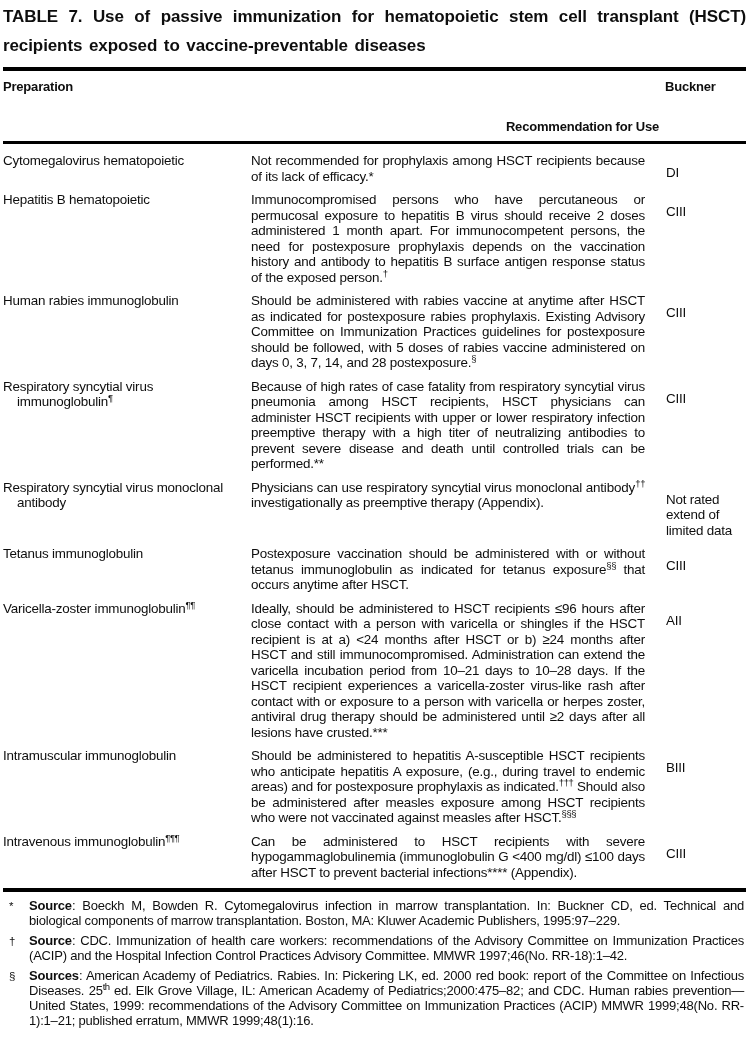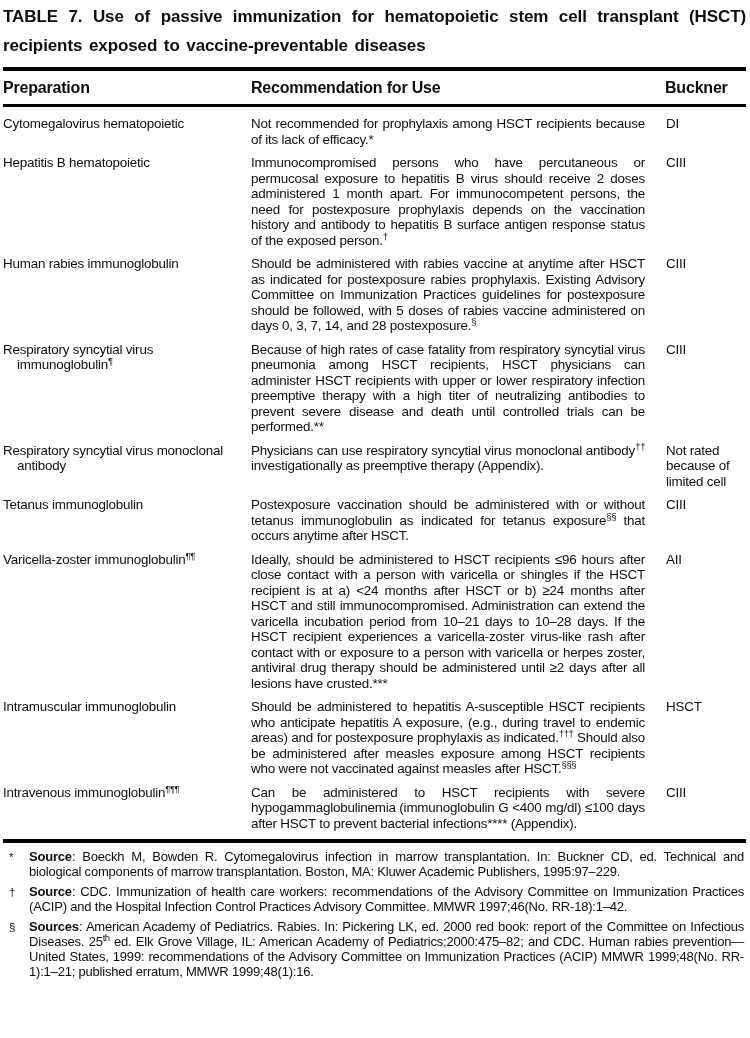--- a/index.html
+++ b/index.html
@@ -17,34 +17,34 @@
     text-align:justify; letter-spacing:-0.1px; word-spacing:2px;
   }
 
   .rule-thick { height:4px; background:#000; }
   .rule-med   { height:3px; background:#000; }
   .rule-title { margin-top:7px; }
 
   .thead {
     display:grid; grid-template-columns:248px 408px 1fr;
     padding:8px 0 7px 0;
-    font-weight:bold; font-size:16px; letter-spacing:-0.2px;
+    font-weight:bold; font-size:13px; letter-spacing:-0.2px;
   }
-  .thead .h-rec { text-align:left; }
+  .thead .h-rec { text-align:right;margin-top:40px; }
   .thead .h-rating { padding-left:6px; }
 
   .tbody { padding-top:9px; }
   .row {
     display:grid; grid-template-columns:248px 408px 1fr;
     margin-bottom:8px;
     font-size:13.4px; line-height:15.5px; letter-spacing:-0.2px;
   }
   .prep  { padding-left:14px; text-indent:-14px; padding-right:12px; }
   .rec   { padding-right:14px; text-align:justify; }
-  .rating{ padding-left:7px; }
+  .rating{ padding-left:7px;margin-top:12px; }
 
   sup { font-size:9.5px; line-height:0; vertical-align:super; letter-spacing:-0.5px; }
 
   .foot-rule { margin-top:1px; }
   .footnotes { padding:6px 2px 0 6px; font-size:13px; line-height:15px; letter-spacing:-0.2px; }
   .fn { display:grid; grid-template-columns:20px 1fr; margin-bottom:5px; }
   .fn-sym { font-size:11.5px; padding-top:1px; }
   .fn-text { text-align:justify; }
   .fn-text b { letter-spacing:-0.2px; }
 </style>
@@ -82,36 +82,36 @@
         <div class="rating">CIII</div>
       </div>
       <div class="row">
         <div class="prep">Respiratory syncytial virus immunoglobulin<sup>¶</sup></div>
         <div class="rec">Because of high rates of case fatality from respiratory syncytial virus pneumonia among HSCT recipients, HSCT physicians can administer HSCT recipients with upper or lower respiratory infection preemptive therapy with a high titer of neutralizing antibodies to prevent severe disease and death until controlled trials can be performed.**</div>
         <div class="rating">CIII</div>
       </div>
       <div class="row">
         <div class="prep">Respiratory syncytial virus monoclonal antibody</div>
         <div class="rec">Physicians can use respiratory syncytial virus monoclonal antibody<sup>††</sup> investigationally as preemptive therapy (Appendix).</div>
-        <div class="rating">Not rated because of limited cell</div>
+        <div class="rating">Not rated extend of limited data</div>
       </div>
       <div class="row">
         <div class="prep">Tetanus immunoglobulin</div>
         <div class="rec">Postexposure vaccination should be administered with or without tetanus immunoglobulin as indicated for tetanus exposure<sup>§§</sup> that occurs anytime after HSCT.</div>
         <div class="rating">CIII</div>
       </div>
       <div class="row">
         <div class="prep">Varicella-zoster immunoglobulin<sup>¶¶</sup></div>
         <div class="rec">Ideally, should be administered to HSCT recipients ≤96 hours after close contact with a person with varicella or shingles if the HSCT recipient is at a) &lt;24 months after HSCT or b) ≥24 months after HSCT and still immunocompromised. Administration can extend the varicella incubation period from 10–21 days to 10–28 days. If the HSCT recipient experiences a varicella-zoster virus-like rash after contact with or exposure to a person with varicella or herpes zoster, antiviral drug therapy should be administered until ≥2 days after all lesions have crusted.***</div>
         <div class="rating">AII</div>
       </div>
       <div class="row">
         <div class="prep">Intramuscular immunoglobulin</div>
         <div class="rec">Should be administered to hepatitis A-susceptible HSCT recipients who anticipate hepatitis A exposure, (e.g., during travel to endemic areas) and for postexposure prophylaxis as indicated.<sup>†††</sup>  Should also be administered after measles exposure among HSCT recipients who were not vaccinated against measles after HSCT.<sup>§§§</sup></div>
-        <div class="rating">HSCT</div>
+        <div class="rating">BIII</div>
       </div>
       <div class="row">
         <div class="prep">Intravenous immunoglobulin<sup>¶¶¶</sup></div>
         <div class="rec">Can be administered to HSCT recipients with severe hypogammaglobulinemia (immunoglobulin G &lt;400 mg/dl) ≤100 days after HSCT to prevent bacterial infections**** (Appendix).</div>
         <div class="rating">CIII</div>
       </div>
     </div>
 
   <div class="rule-thick foot-rule"></div>
 

